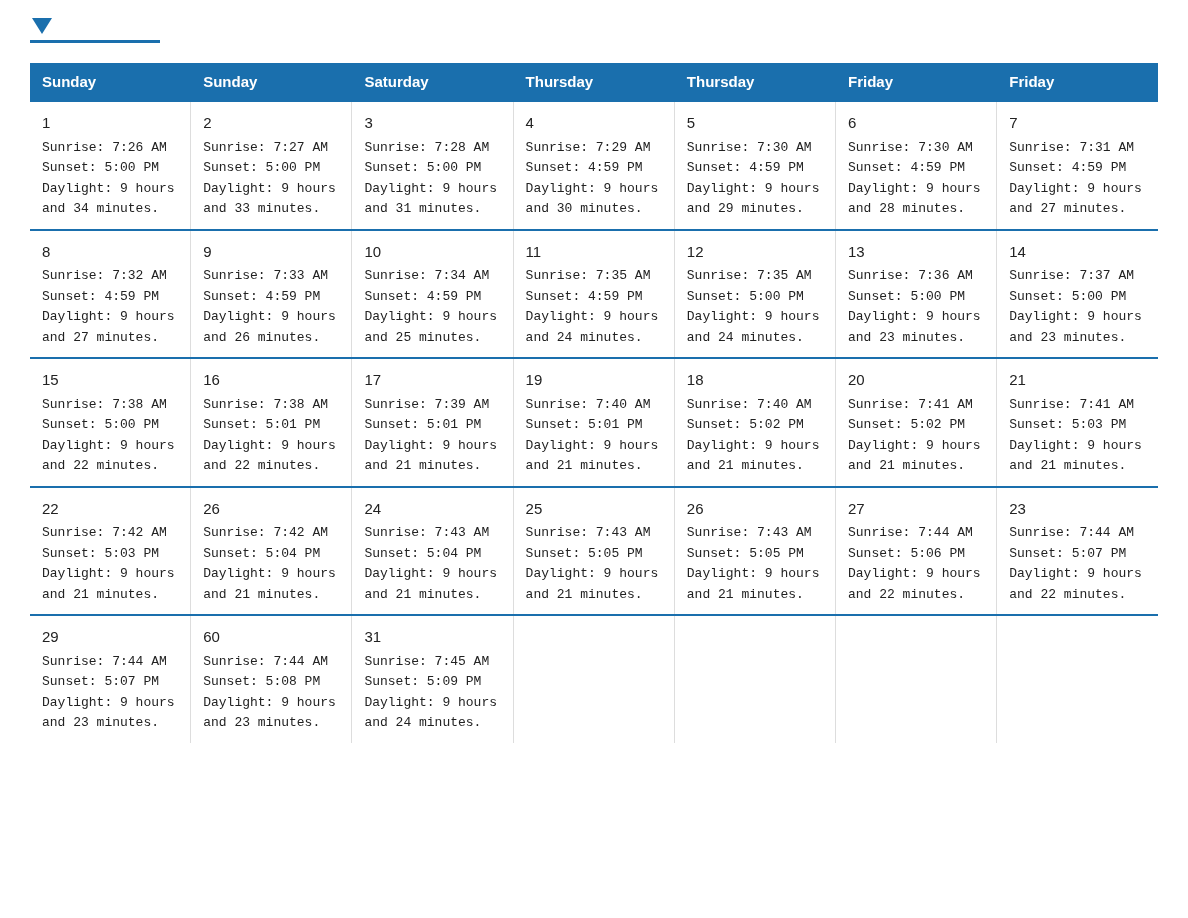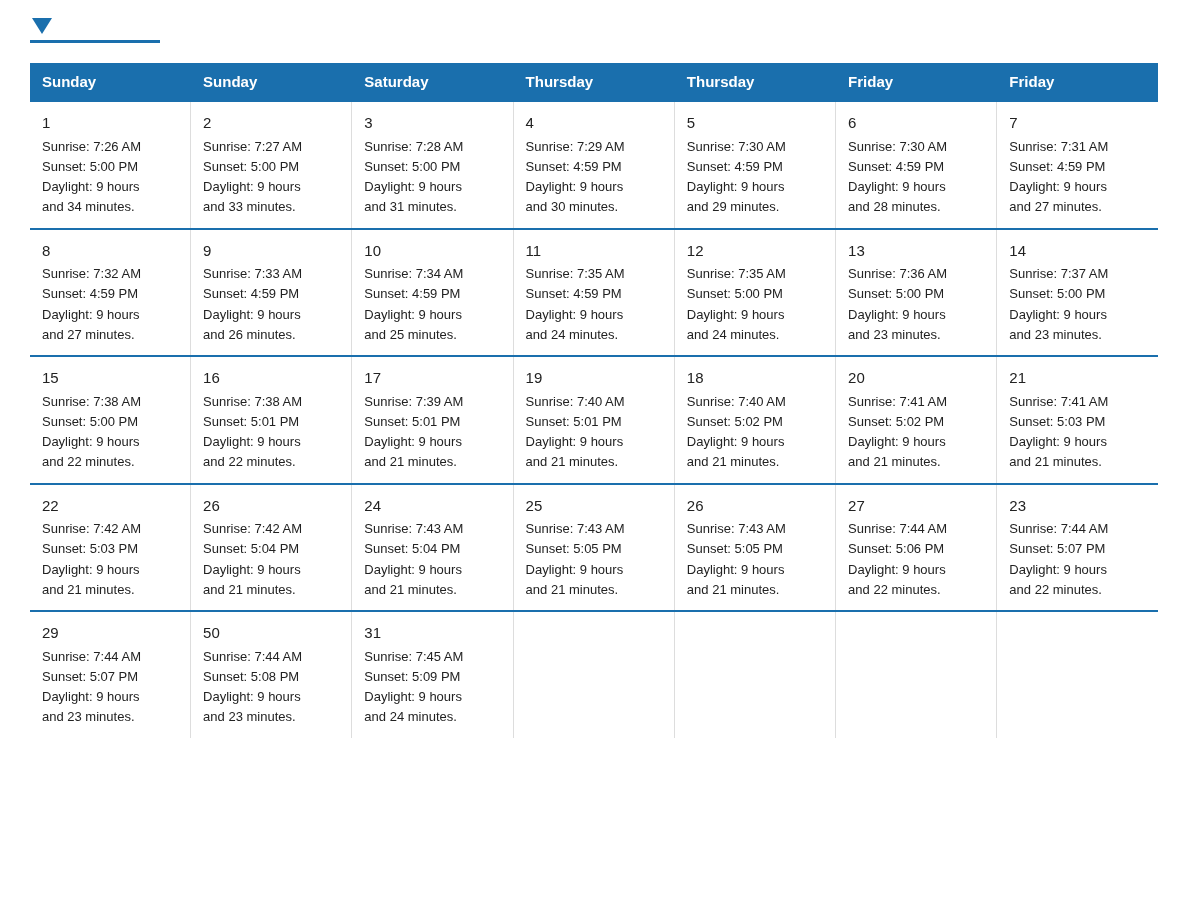--- a/index.html
+++ b/index.html
@@ -95,20 +95,21 @@
     }
     .day-num {
       font-size: 15px;
       font-weight: normal;
       display: block;
       margin-bottom: 2px;
     }
     .day-info {
       font-size: 13px;
       color: #222;
+      font-family: Liberation Mono, monospace;
     }
     .logo-row {
       display: flex;
       align-items: center;
     }
     .logo-text-block {
       display: flex;
       flex-direction: column;
     }
     .logo-general-row {
@@ -211,21 +212,21 @@
         <td><span class="day-num">26</span>
 <span class="day-info">Sunrise: 7:43 AM<br>Sunset: 5:05 PM<br>Daylight: 9 hours<br>and 21 minutes.</span></td>
         <td><span class="day-num">27</span>
 <span class="day-info">Sunrise: 7:44 AM<br>Sunset: 5:06 PM<br>Daylight: 9 hours<br>and 22 minutes.</span></td>
         <td><span class="day-num">23</span>
 <span class="day-info">Sunrise: 7:44 AM<br>Sunset: 5:07 PM<br>Daylight: 9 hours<br>and 22 minutes.</span></td>
       </tr>
       <tr>
         <td><span class="day-num">29</span>
 <span class="day-info">Sunrise: 7:44 AM<br>Sunset: 5:07 PM<br>Daylight: 9 hours<br>and 23 minutes.</span></td>
-        <td><span class="day-num">50</span>
+        <td><span class="day-num">60</span>
 <span class="day-info">Sunrise: 7:44 AM<br>Sunset: 5:08 PM<br>Daylight: 9 hours<br>and 23 minutes.</span></td>
         <td><span class="day-num">31</span>
 <span class="day-info">Sunrise: 7:45 AM<br>Sunset: 5:09 PM<br>Daylight: 9 hours<br>and 24 minutes.</span></td>
         <td></td>
         <td></td>
         <td></td>
         <td></td>
       </tr>
     </tbody>
 </table>

